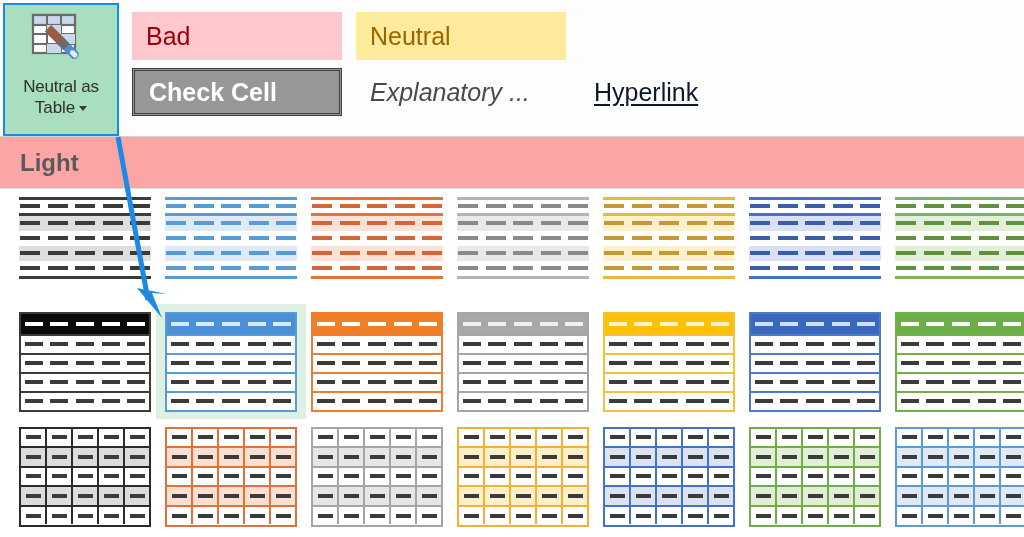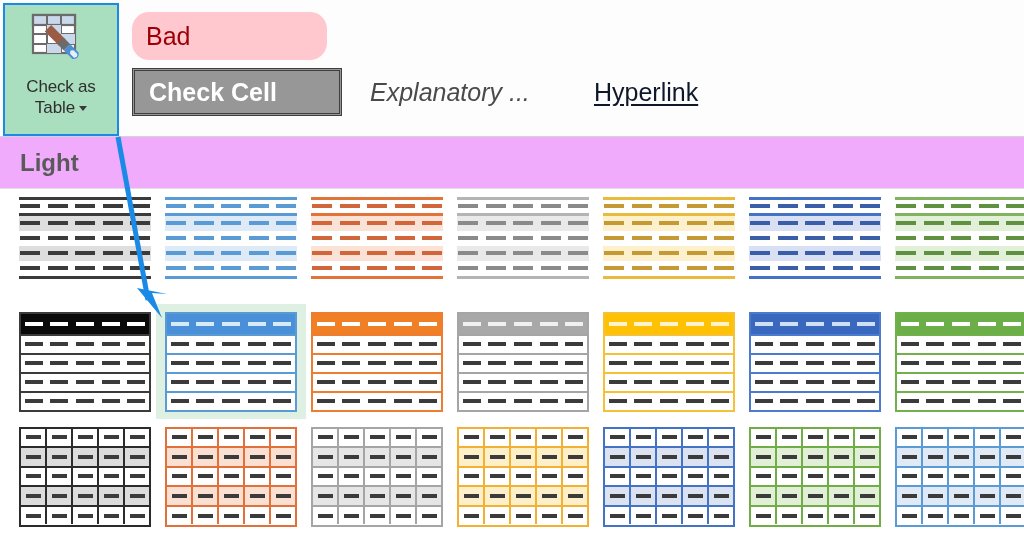--- a/index.html
+++ b/index.html
@@ -50,21 +50,21 @@
     width:224px; height:48px;
     display:flex; align-items:center;
     padding-left:14px;
     font-size:25px;
     white-space:nowrap;
     overflow:hidden;
   }
   .chip-wrap{ width:224px; display:flex; align-items:center; justify-content:flex-start; }
 
   .chip-normal{ background:#ffffff; color:#1a1a1a; border:2px solid #9fd8b4; width:210px;}
-  .chip-bad{ background:#ffc7ce; color:#9c0006; width:195px;border-radius:17px;}
+  .chip-bad{ background:#ffc7ce; color:#9c0006; width:210px;}
   .chip-good{ background:#c6efce; color:#246b35; width:210px;}
   .chip-neutral{ background:#ffeb9c; color:#9c6500; width:210px;}
 
   .chip-check{
     background:#979797; color:#ffffff; width:210px;
     border:3px double #3f3f3f;
     font-weight:bold;
   }
   .chip-expl{ background:transparent; color:#4a4a4a; font-style:italic; width:210px;}
   .chip-fhyper{ background:transparent; color:#9c4a6b; width:210px; }
@@ -72,21 +72,21 @@
   .chip-hyper{ background:transparent; color:#0f172a; width:210px; }
   .chip-hyper span{ text-decoration:underline; text-underline-offset:3px;}
 
   
   #gallery{
     position:absolute; left:0; top:137px; width:1024px; height:400px;
     background:#ffffff;
   }
   #light-bar{
     position:absolute; left:0; top:0; width:1024px; height:52px;
-    background:#f0abfc; border-bottom:1px solid #e0e0e0;
+    background:#fca5a5; border-bottom:1px solid #e0e0e0;
   }
   #light-label{
     position:absolute; left:20px; top:12px;
     font-size:24px; font-weight:bold; color:#5a5a5a;
   }
 
   #thumb-area{
     position:absolute; left:0; top:52px; width:1024px; height:348px;
   }
   .thumb-row{ position:absolute; left:0; width:1024px; height:115px; }
@@ -144,28 +144,31 @@
           <rect x="19" y="33" width="14" height="9" fill="#c9d8ea"></rect>
         </g>
         <g transform="rotate(-45 38 36)">
           <rect x="34" y="10" width="9" height="20" fill="#9a5c44"></rect>
           <rect x="34" y="28" width="9" height="9" fill="#6b6b6b"></rect>
           <path d="M34 37 L43 37 L43 49 Q38.5 54 34 49 Z" fill="#4a8fd4"></path>
           <path d="M36 44 Q38.5 40 41 44 L41 49 Q38.5 52 36 49 Z" fill="#e8eef6"></path>
         </g>
       </svg>
     </div>
-    <div id="fmt-label">Check as</div>
+    <div id="fmt-label">Neutral as</div>
     <div id="fmt-label2"><span>Table</span><span class="caret"></span></div>
   </div>
 
   <div id="chips">
     <div class="chip-row">
       <div class="chip-wrap">
           <div class="chip chip-bad">Bad</div>
+        </div>
+      <div class="chip-wrap">
+          <div class="chip chip-neutral">Neutral</div>
         </div>
     </div>
     <div class="chip-row">
       <div class="chip-wrap">
           <div class="chip chip-check">Check Cell</div>
         </div>
       <div class="chip-wrap">
           <div class="chip chip-expl">Explanatory ...</div>
         </div>
       <div class="chip-wrap">

